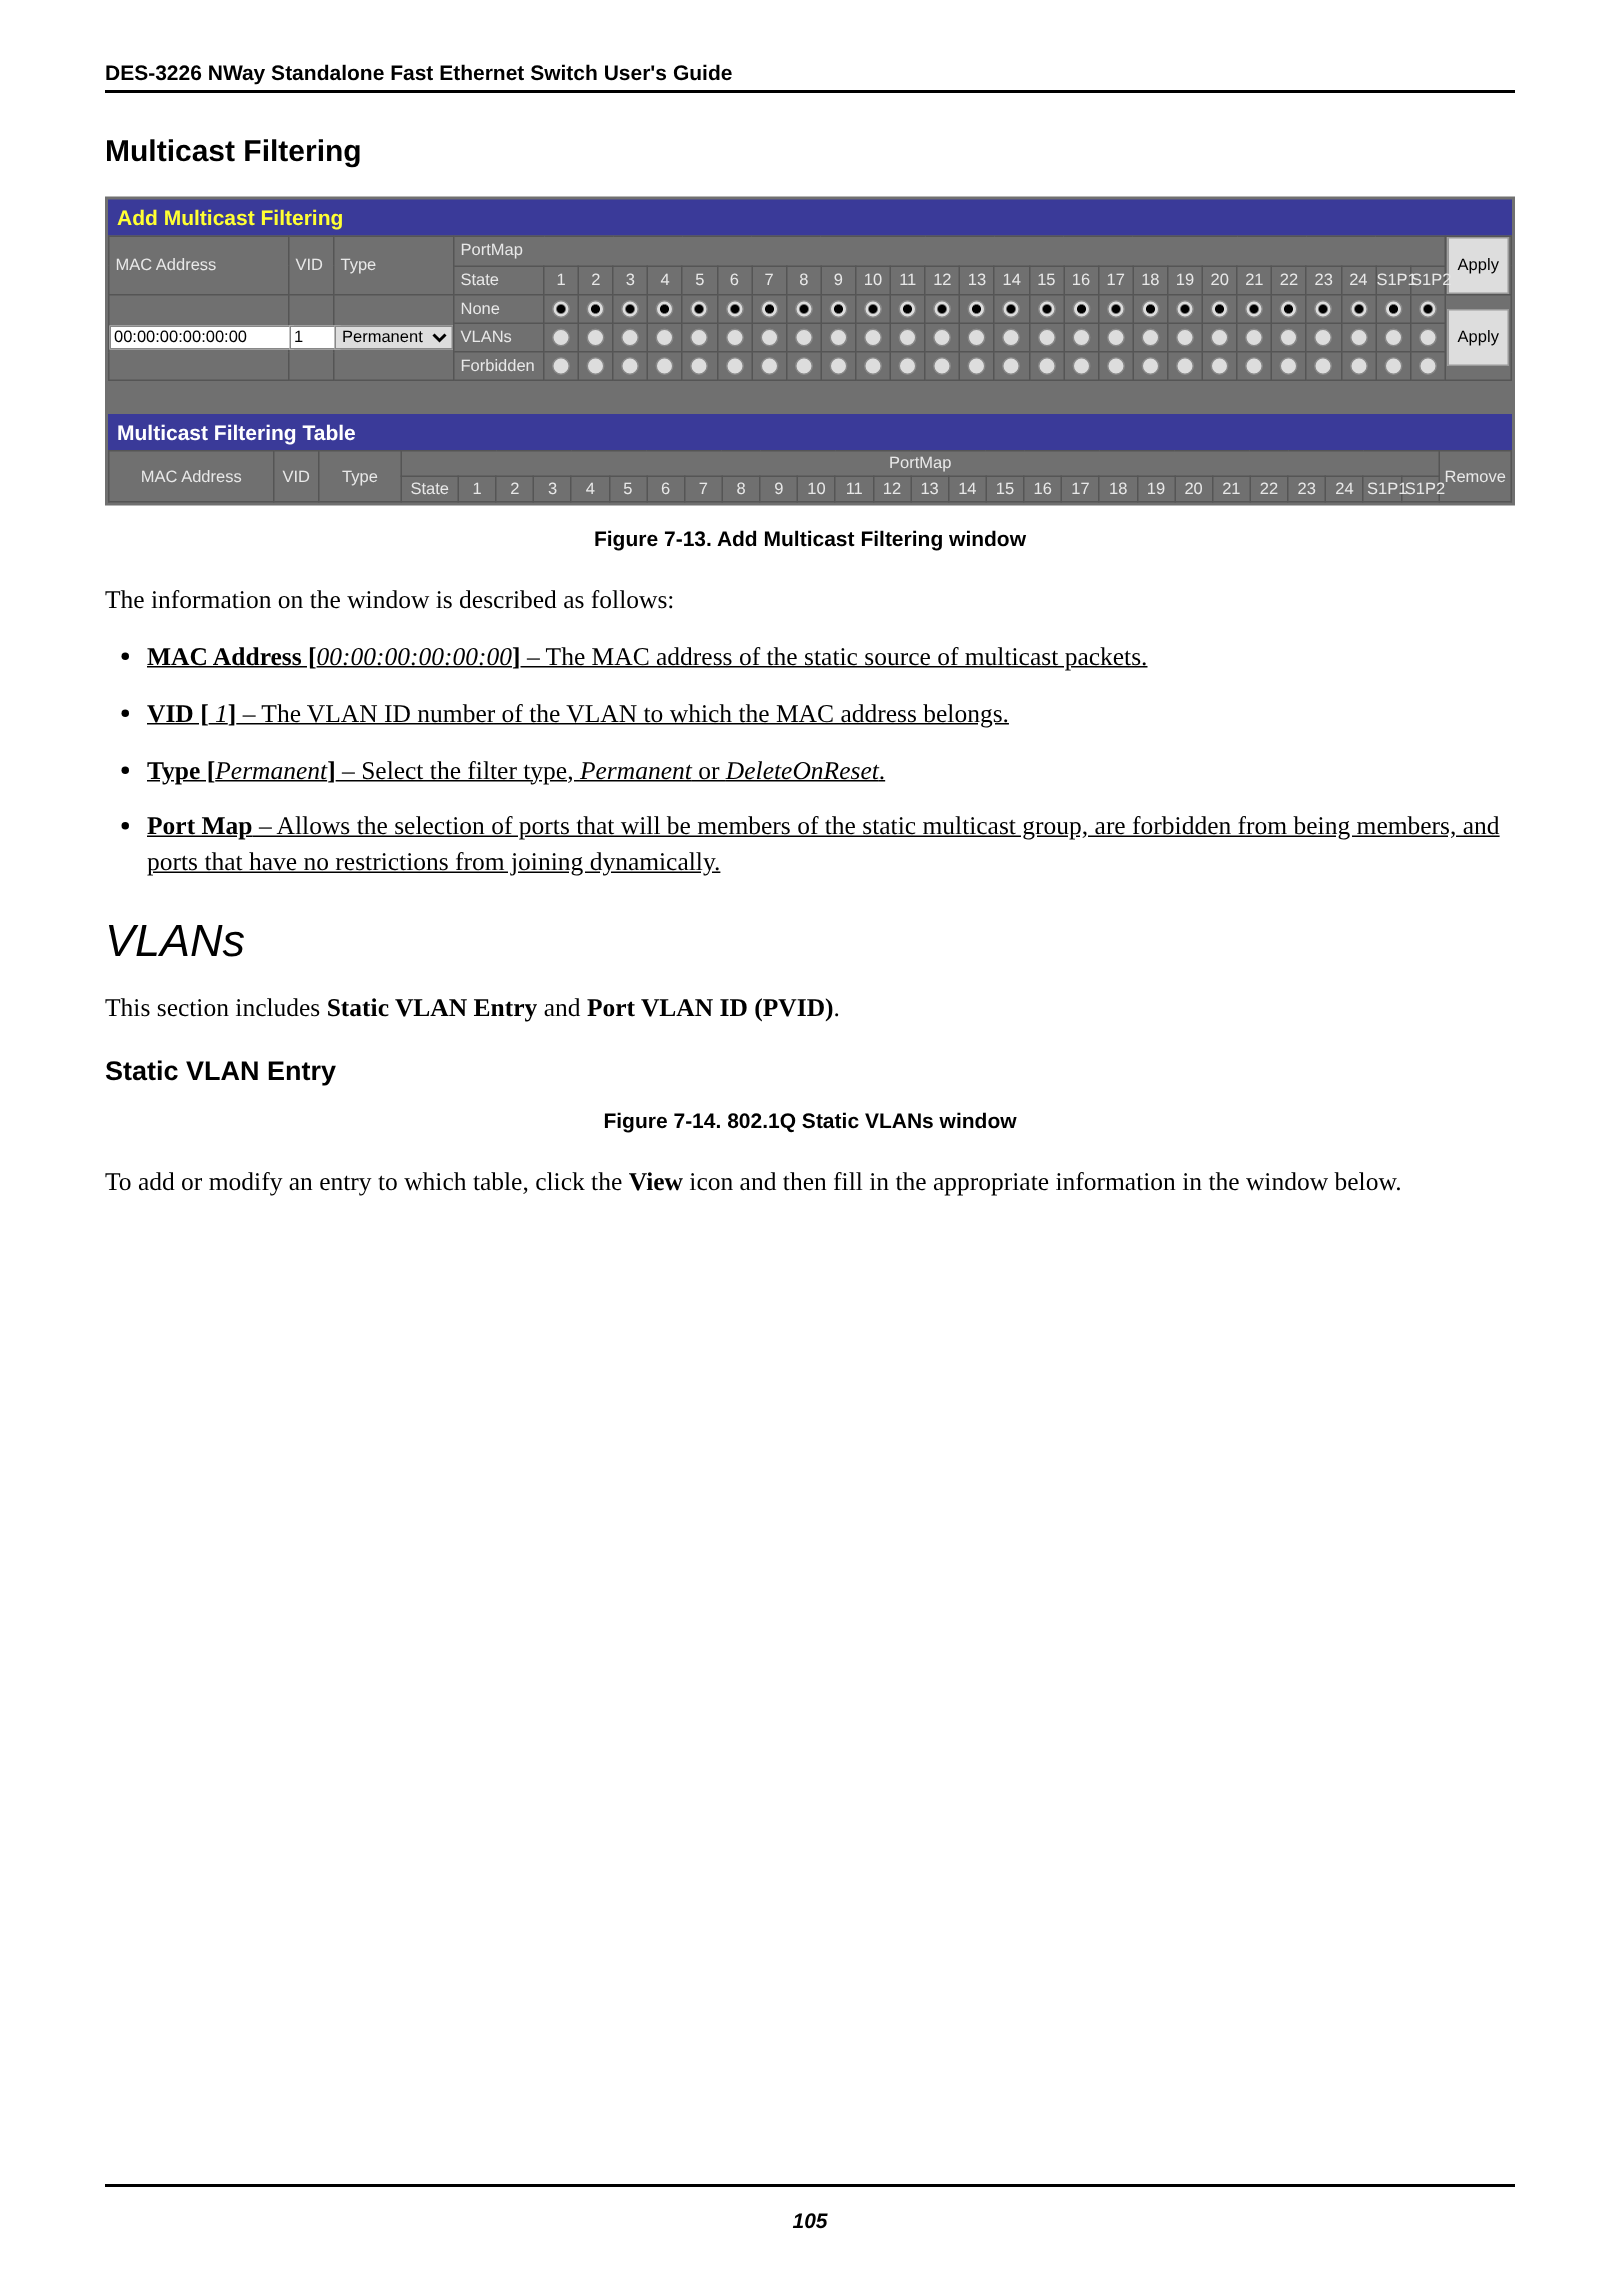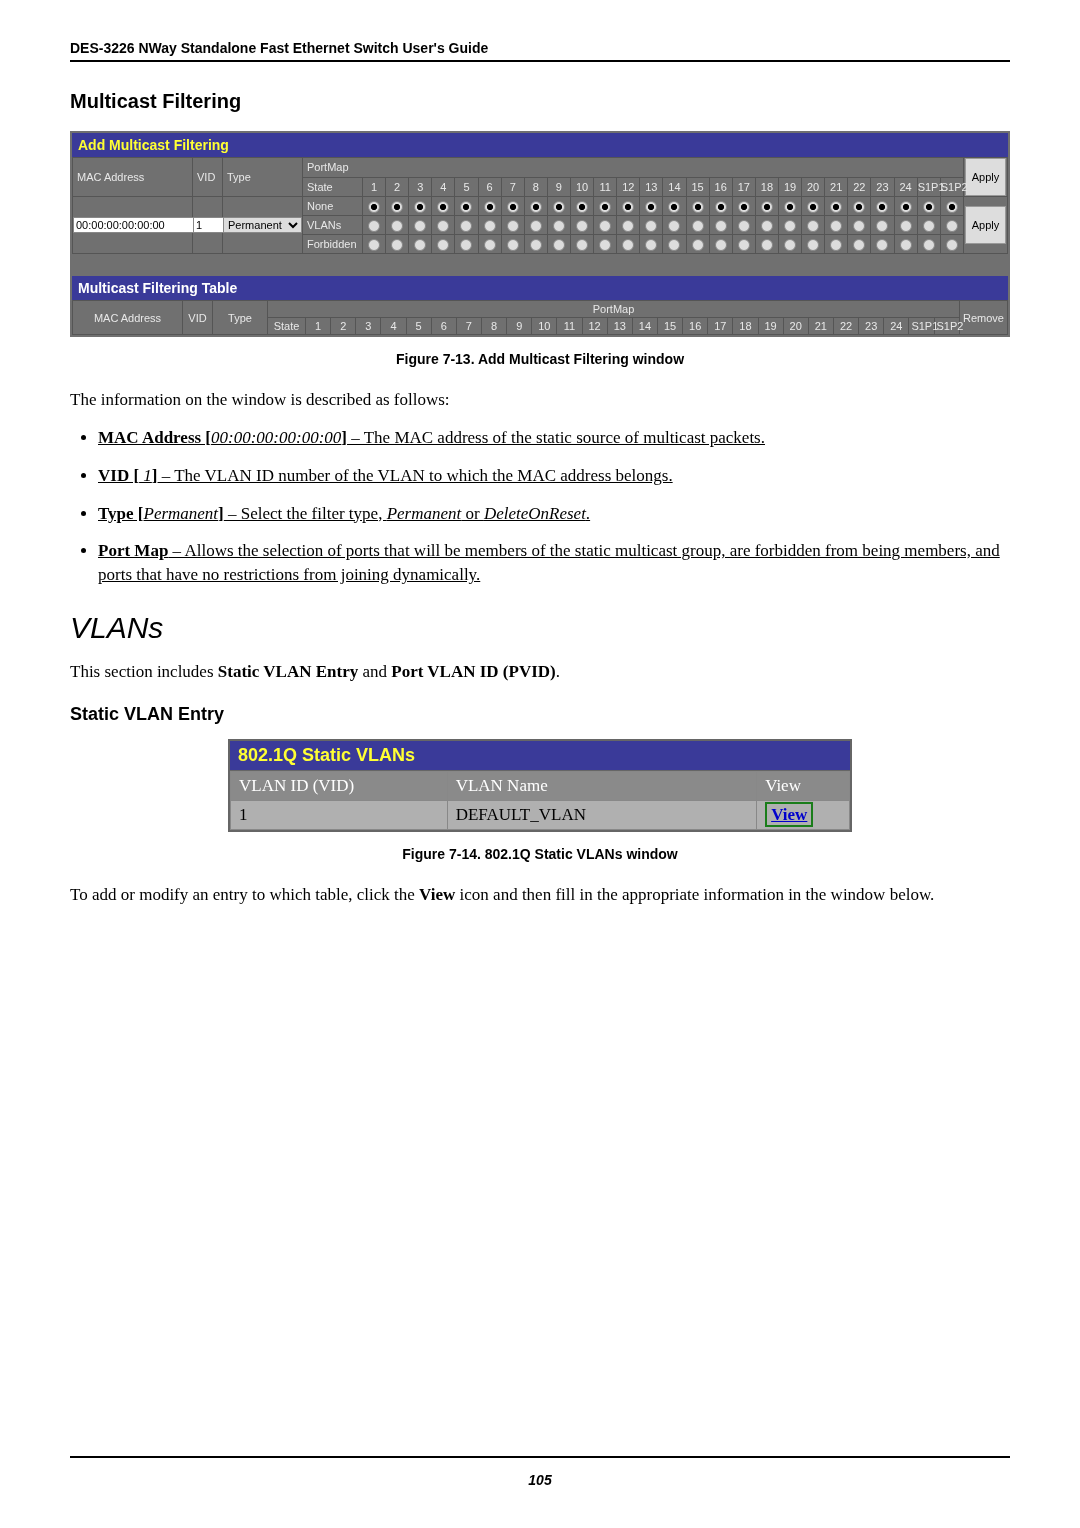--- a/index.html
+++ b/index.html
@@ -477,37 +477,20 @@
   </ul>
 
   <h1 class="vlans-heading">VLANs</h1>
 
   <p class="body-text">
     <span>This section includes </span><b>Static VLAN Entry</b><span> and </span><b>Port VLAN ID (PVID)</b><span>.</span>
   </p>
 
   <h2 class="sub-heading">Static VLAN Entry</h2>
 
-  <div class="svlan-wrap">
-    <div class="svlan-title">802.1Q Static VLANs</div>
-    <table class="svlan-table">
-      <tbody>
-          <tr>
-        <th style="width:35%">VLAN ID (VID)</th>
-        <th style="width:50%">VLAN Name</th>
-        <th style="width:15%">View</th>
-      </tr>
-      <tr>
-        <td>1</td>
-        <td>DEFAULT_VLAN</td>
-        <td><span class="view-link">View</span></td>
-      </tr>
-    </tbody>
-      </table>
-  </div>
 
   <div class="figure-caption">Figure 7-14.  802.1Q Static VLANs window</div>
 
   <p class="body-text">
     <span>To add or modify an entry to which table, click the </span><b>View</b><span> icon and then fill in the appropriate information in the window below.</span>
   </p>
 
   <div class="page-footer">105</div>
 </div>
 

